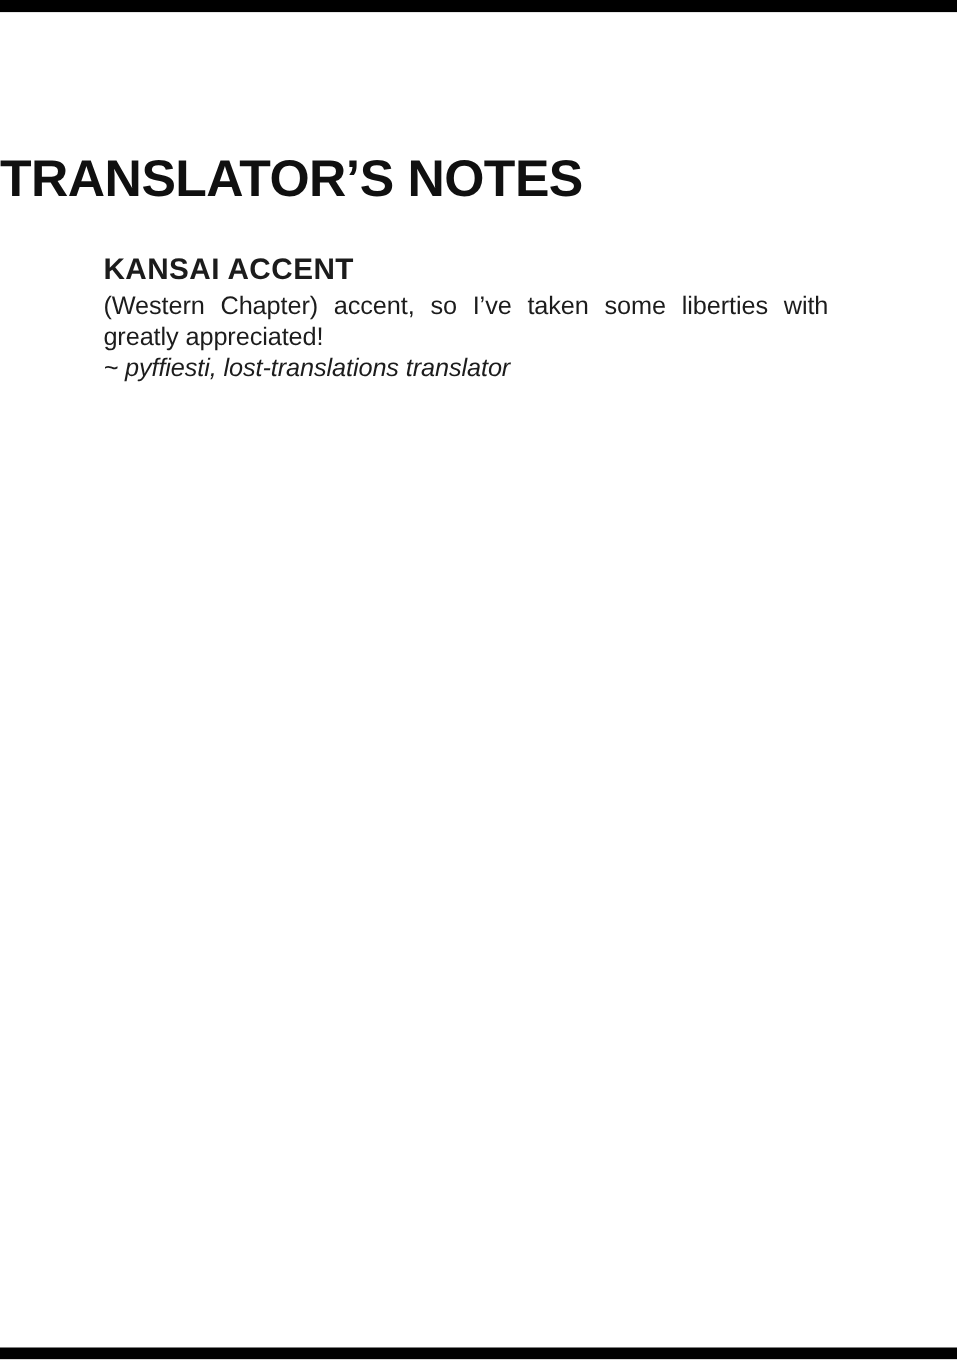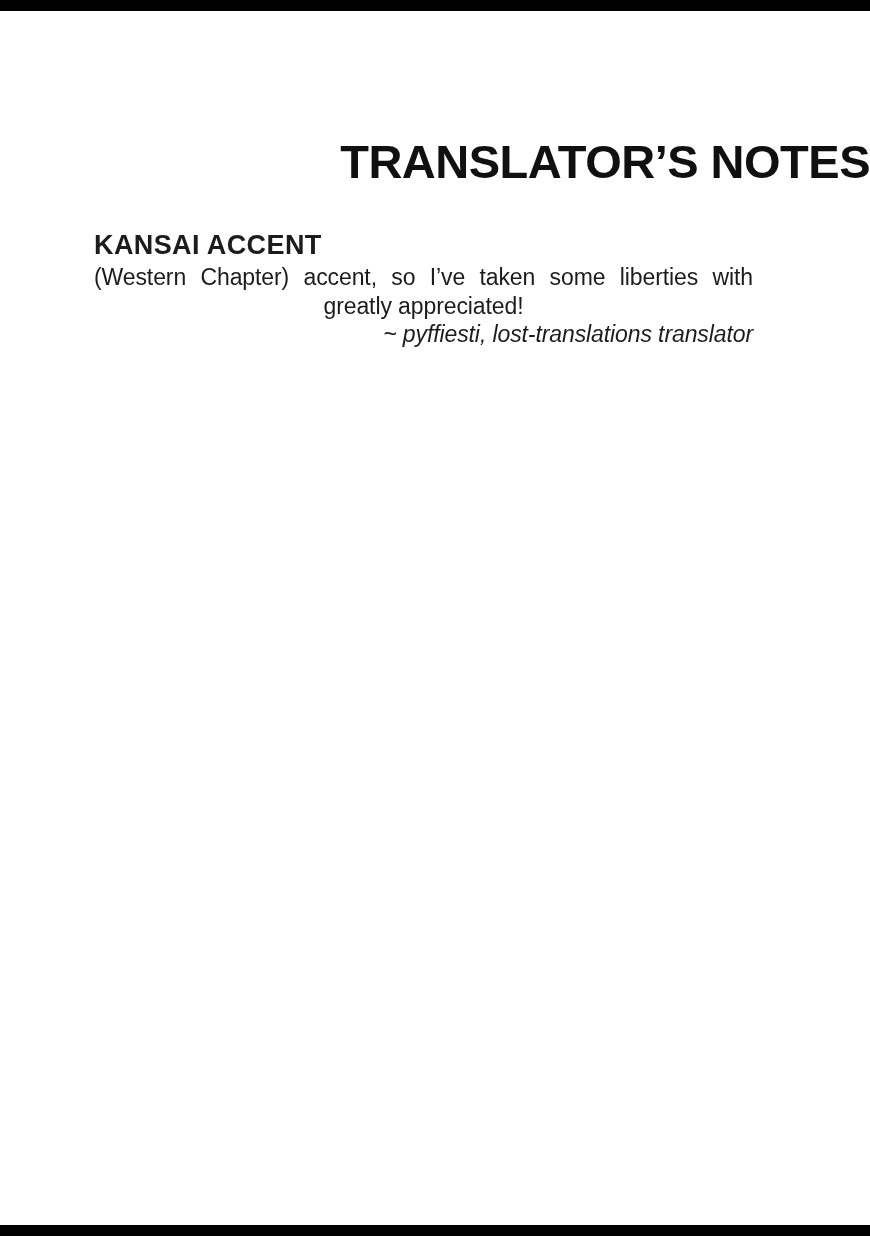--- a/index.html
+++ b/index.html
@@ -24,21 +24,21 @@
     background: #000000;
   }
   .edge-bar.top { top: 0; }
   .edge-bar.bottom { bottom: 0; }
 
   .doc-title {
     position: absolute;
     top: 100px;
     left: 0;
     width: 100%;
-    text-align: right;
+    text-align: left;
     font-size: 47px;
     font-weight: bold;
     letter-spacing: -0.5px;
     line-height: 1.3;
     color: #101010;
   }
   .section-heading {
     position: absolute;
     top: 206px;
     left: 94px;
@@ -57,24 +57,24 @@
     font-size: 23px;
     line-height: 28.6px;
     letter-spacing: -0.1px;
     color: #1c1c1c;
   }
   .body-text .jline {
     text-align: justify;
     text-align-last: justify;
   }
   .body-text .lline {
-    text-align: center;
+    text-align: left;
   }
   .body-text .signature {
-    text-align: right;
+    text-align: left;
     font-style: italic;
   }
 </style>
 </head>
 <body>
 
 <div class="page">
 
   <div class="edge-bar top"></div>
 

